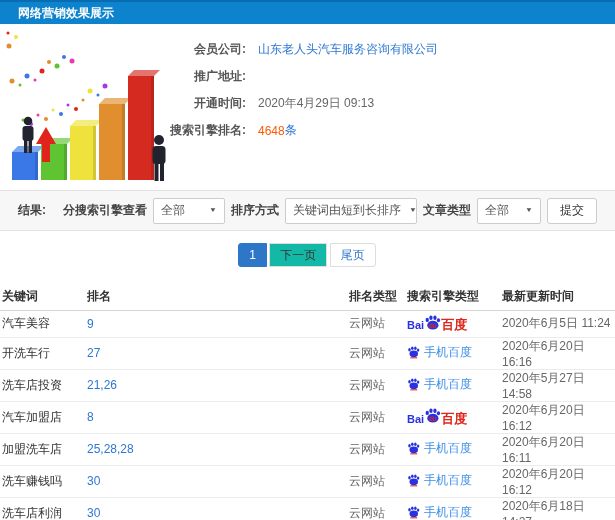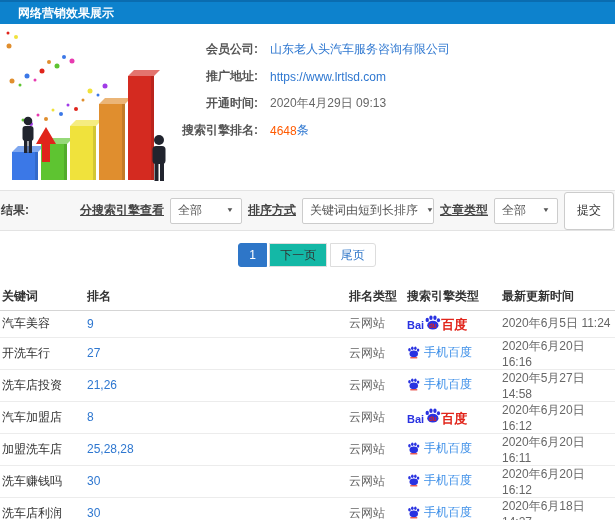--- a/index.html
+++ b/index.html
@@ -9,46 +9,46 @@
     font-size: 12px; color:#333; background:#fff; overflow:hidden;
   }
   
   .topbar {
     height:24px; background:#0d82cd; border-top:2px solid #0a6cb0;
     color:#fff; font-weight:bold; line-height:22px; padding-left:18px; font-size:12px;
   }
   
   .info-section { position:relative; height:166px; }
   .illustration { position:absolute; left:2px; top:6px; width:175px; height:155px; }
-  .info-rows { position:absolute; left:170px; top:12px; width:430px; }
+  .info-rows { position:absolute; left:158px; top:12px; width:430px; }
   .info-row { display:flex; align-items:center; height:27px; }
   .info-label { width:88px; text-align:right; font-weight:bold; color:#555; }
   .info-value { margin-left:12px; color:#666; }
   .info-value.link { color:#2e77d0; cursor:pointer; }
   .info-value.highlight { color:#ff5a00; }
   .suffix { color:#2e77d0; }
   
   .filter-bar {
     height:41px; background:#f7f7f7; border-top:1px solid #e3e3e3; border-bottom:1px solid #e3e3e3;
-    display:flex; align-items:center; padding:0 1px;
+    display:flex; align-items:center; padding:0 18px;
   }
   .result-label { font-weight:bold; color:#444; }
   .filter-controls { margin-left:auto; display:flex; align-items:center; gap:6px; }
-  .f-label { font-weight:bold; color:#444; white-space:nowrap;text-decoration:underline; }
+  .f-label { font-weight:bold; color:#444; white-space:nowrap; }
   .select {
     display:inline-flex; align-items:center; justify-content:space-between;
     height:26px; background:#fff; border:1px solid #ccc; border-radius:2px;
     padding:0 7px; color:#555; white-space:nowrap; cursor:pointer;
   }
   .select .caret { font-size:8px; color:#555; margin-left:8px; transform:scaleY(0.8); }
   .sel-engine { width:72px; }
   .sel-sort   { width:132px; }
   .sel-article{ width:64px; }
   .submit-btn {
-    height:38px; padding:0 12px; background:#fff; border:1px solid #ccc; border-radius:3px;
+    height:26px; padding:0 12px; background:#fff; border:1px solid #ccc; border-radius:3px;
     color:#333; font-size:12px; font-family:inherit; cursor:pointer;
   }
   
   .pagination { text-align:center; padding:12px 0 10px; }
   .page {
     display:inline-block; height:24px; line-height:22px; padding:0 10px;
     border:1px solid #ddd; background:#fff; color:#2e76c8; margin-left:-1px; cursor:pointer;
   }
   .page.active { background:#2e76c8; border-color:#2e76c8; color:#fff; border-radius:3px 0 0 3px; }
   .page.next { background:#14b8a6; color:#333; }
@@ -128,21 +128,20 @@
           <rect x="158" y="133" width="4" height="18" fill="#21242e"></rect>
         </svg>
     </div>
     <div class="info-rows" id="info-rows">
         <div class="info-row">
           <span class="info-label">会员公司:</span>
           <span class="info-value link">山东老人头汽车服务咨询有限公司</span>
         </div>
         <div class="info-row">
           <span class="info-label">推广地址:</span>
-          <span class="info-value link">https://www.lrtlsd.com</span>
         </div>
         <div class="info-row">
           <span class="info-label">开通时间:</span>
           <span class="info-value text">2020年4月29日 09:13</span>
         </div>
         <div class="info-row">
           <span class="info-label">搜索引擎排名:</span>
           <span class="info-value highlight">4648</span>
           <span class="suffix">条</span>
         </div>

